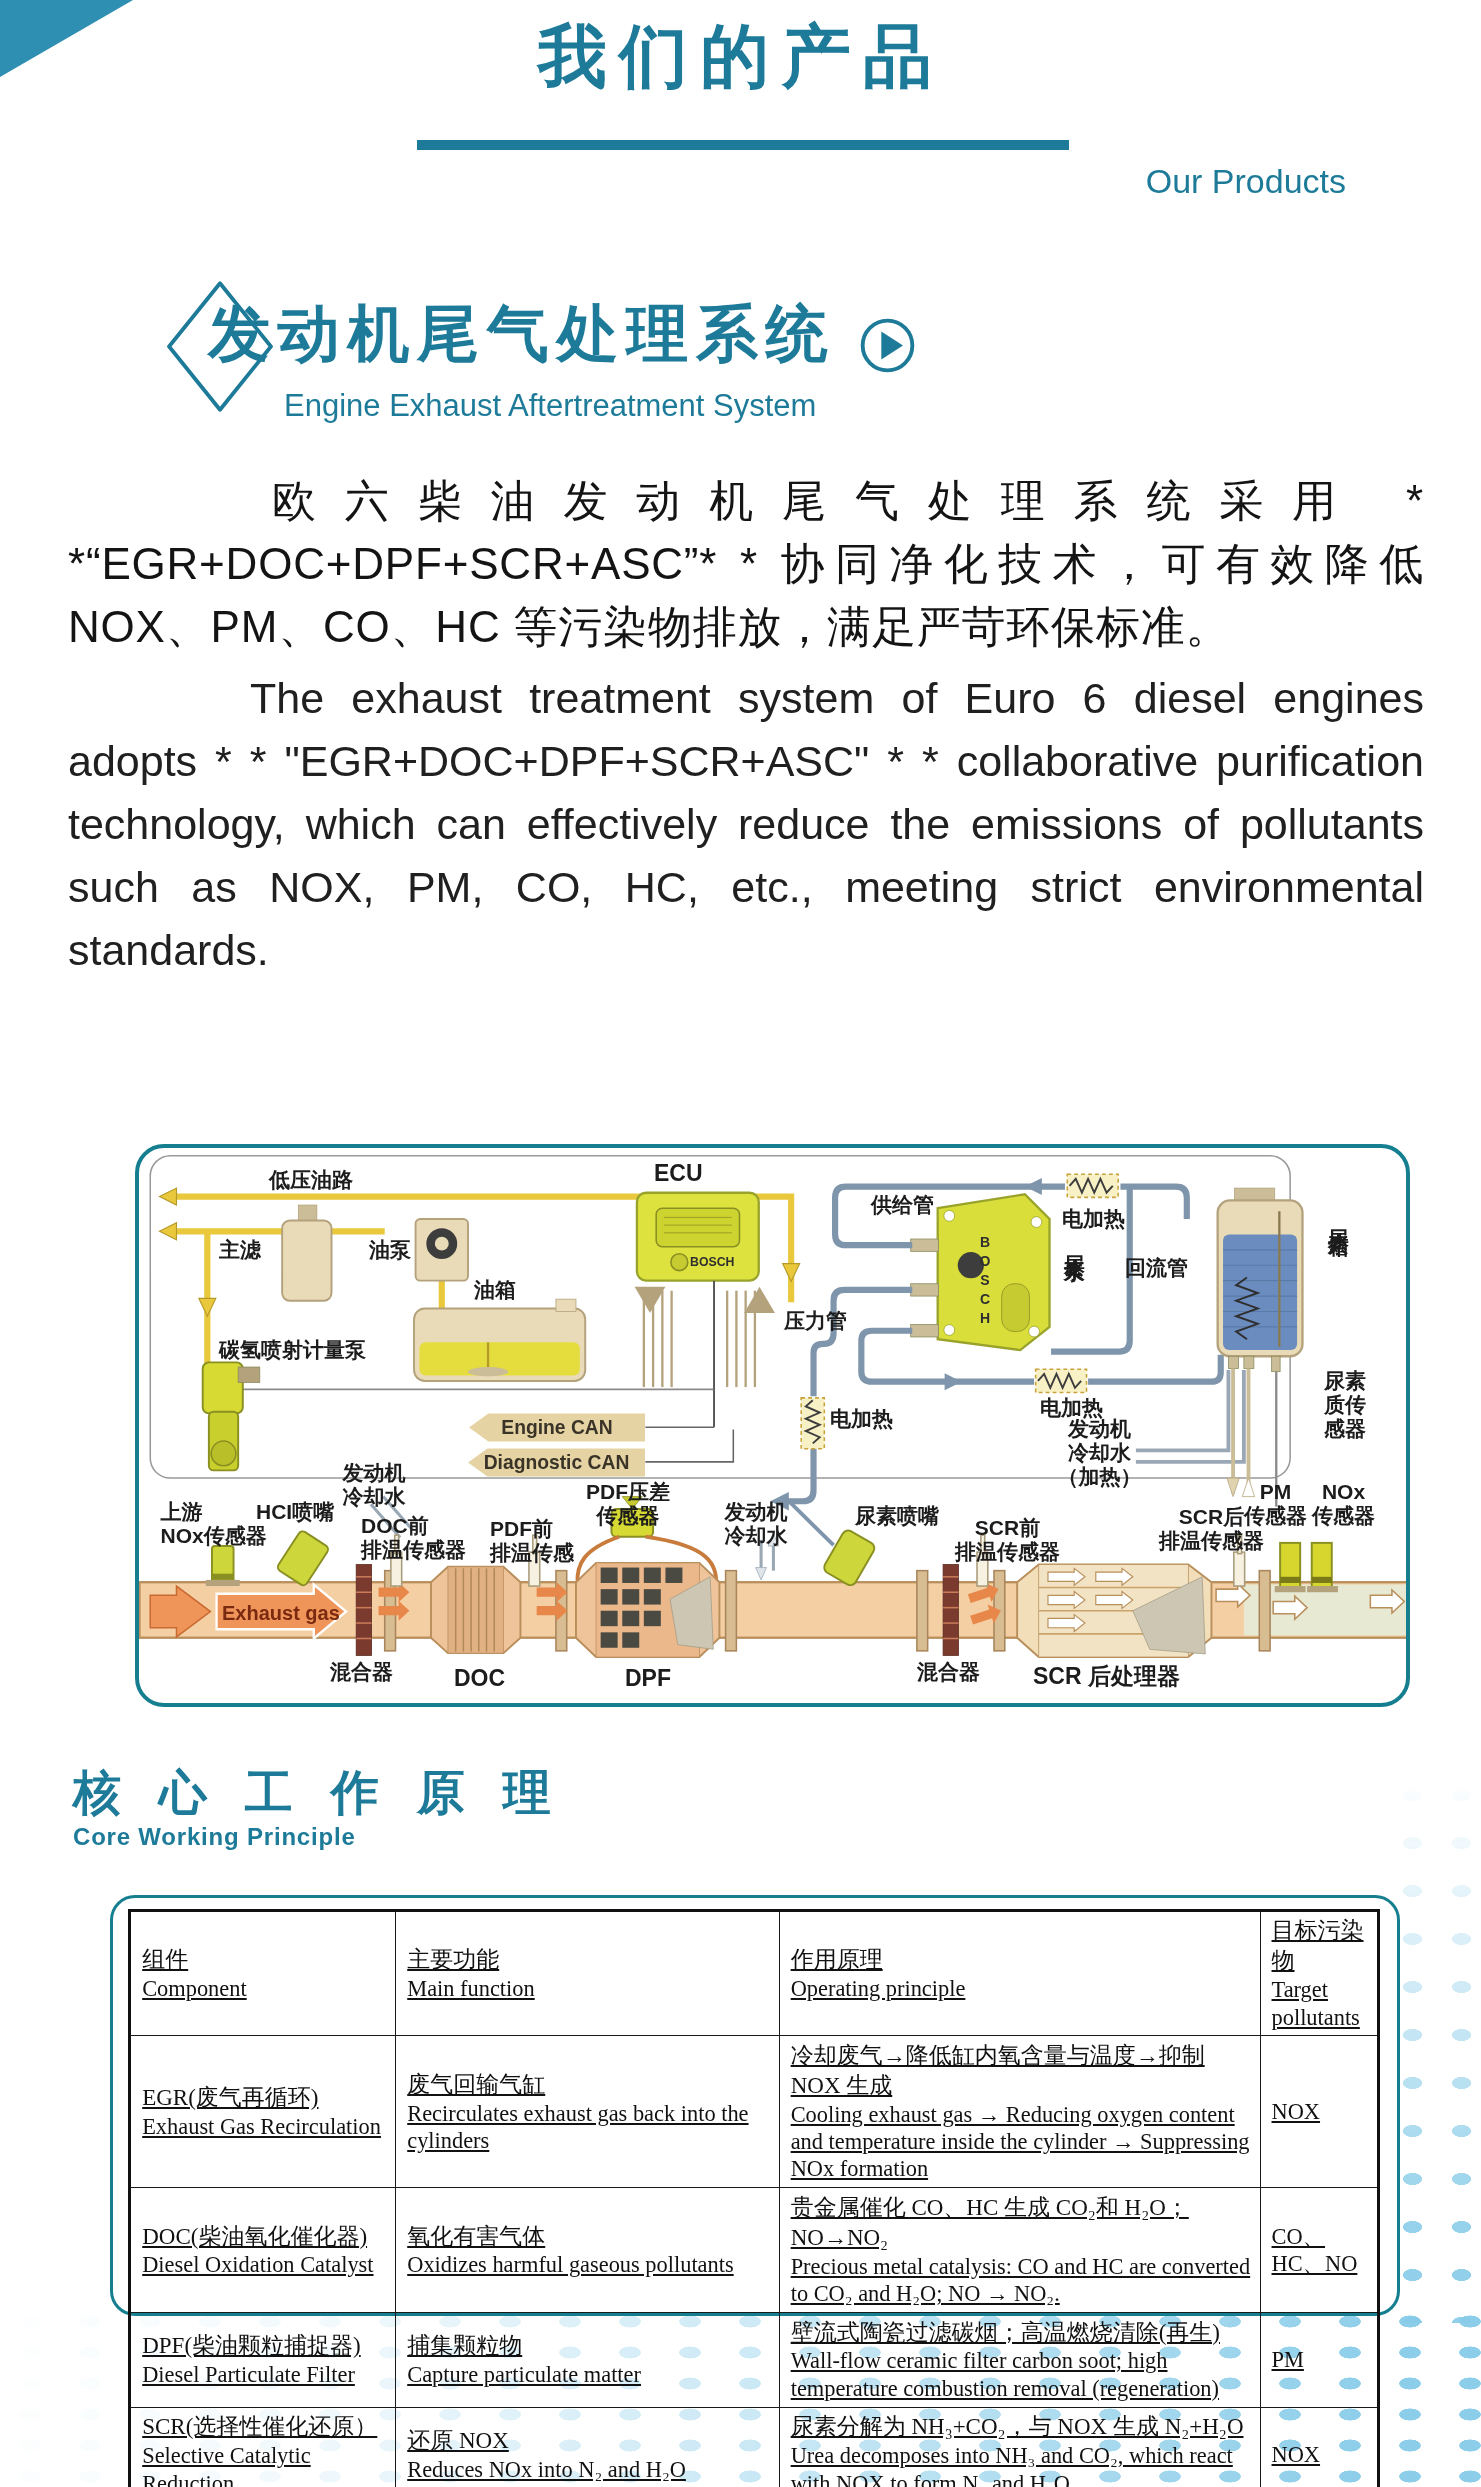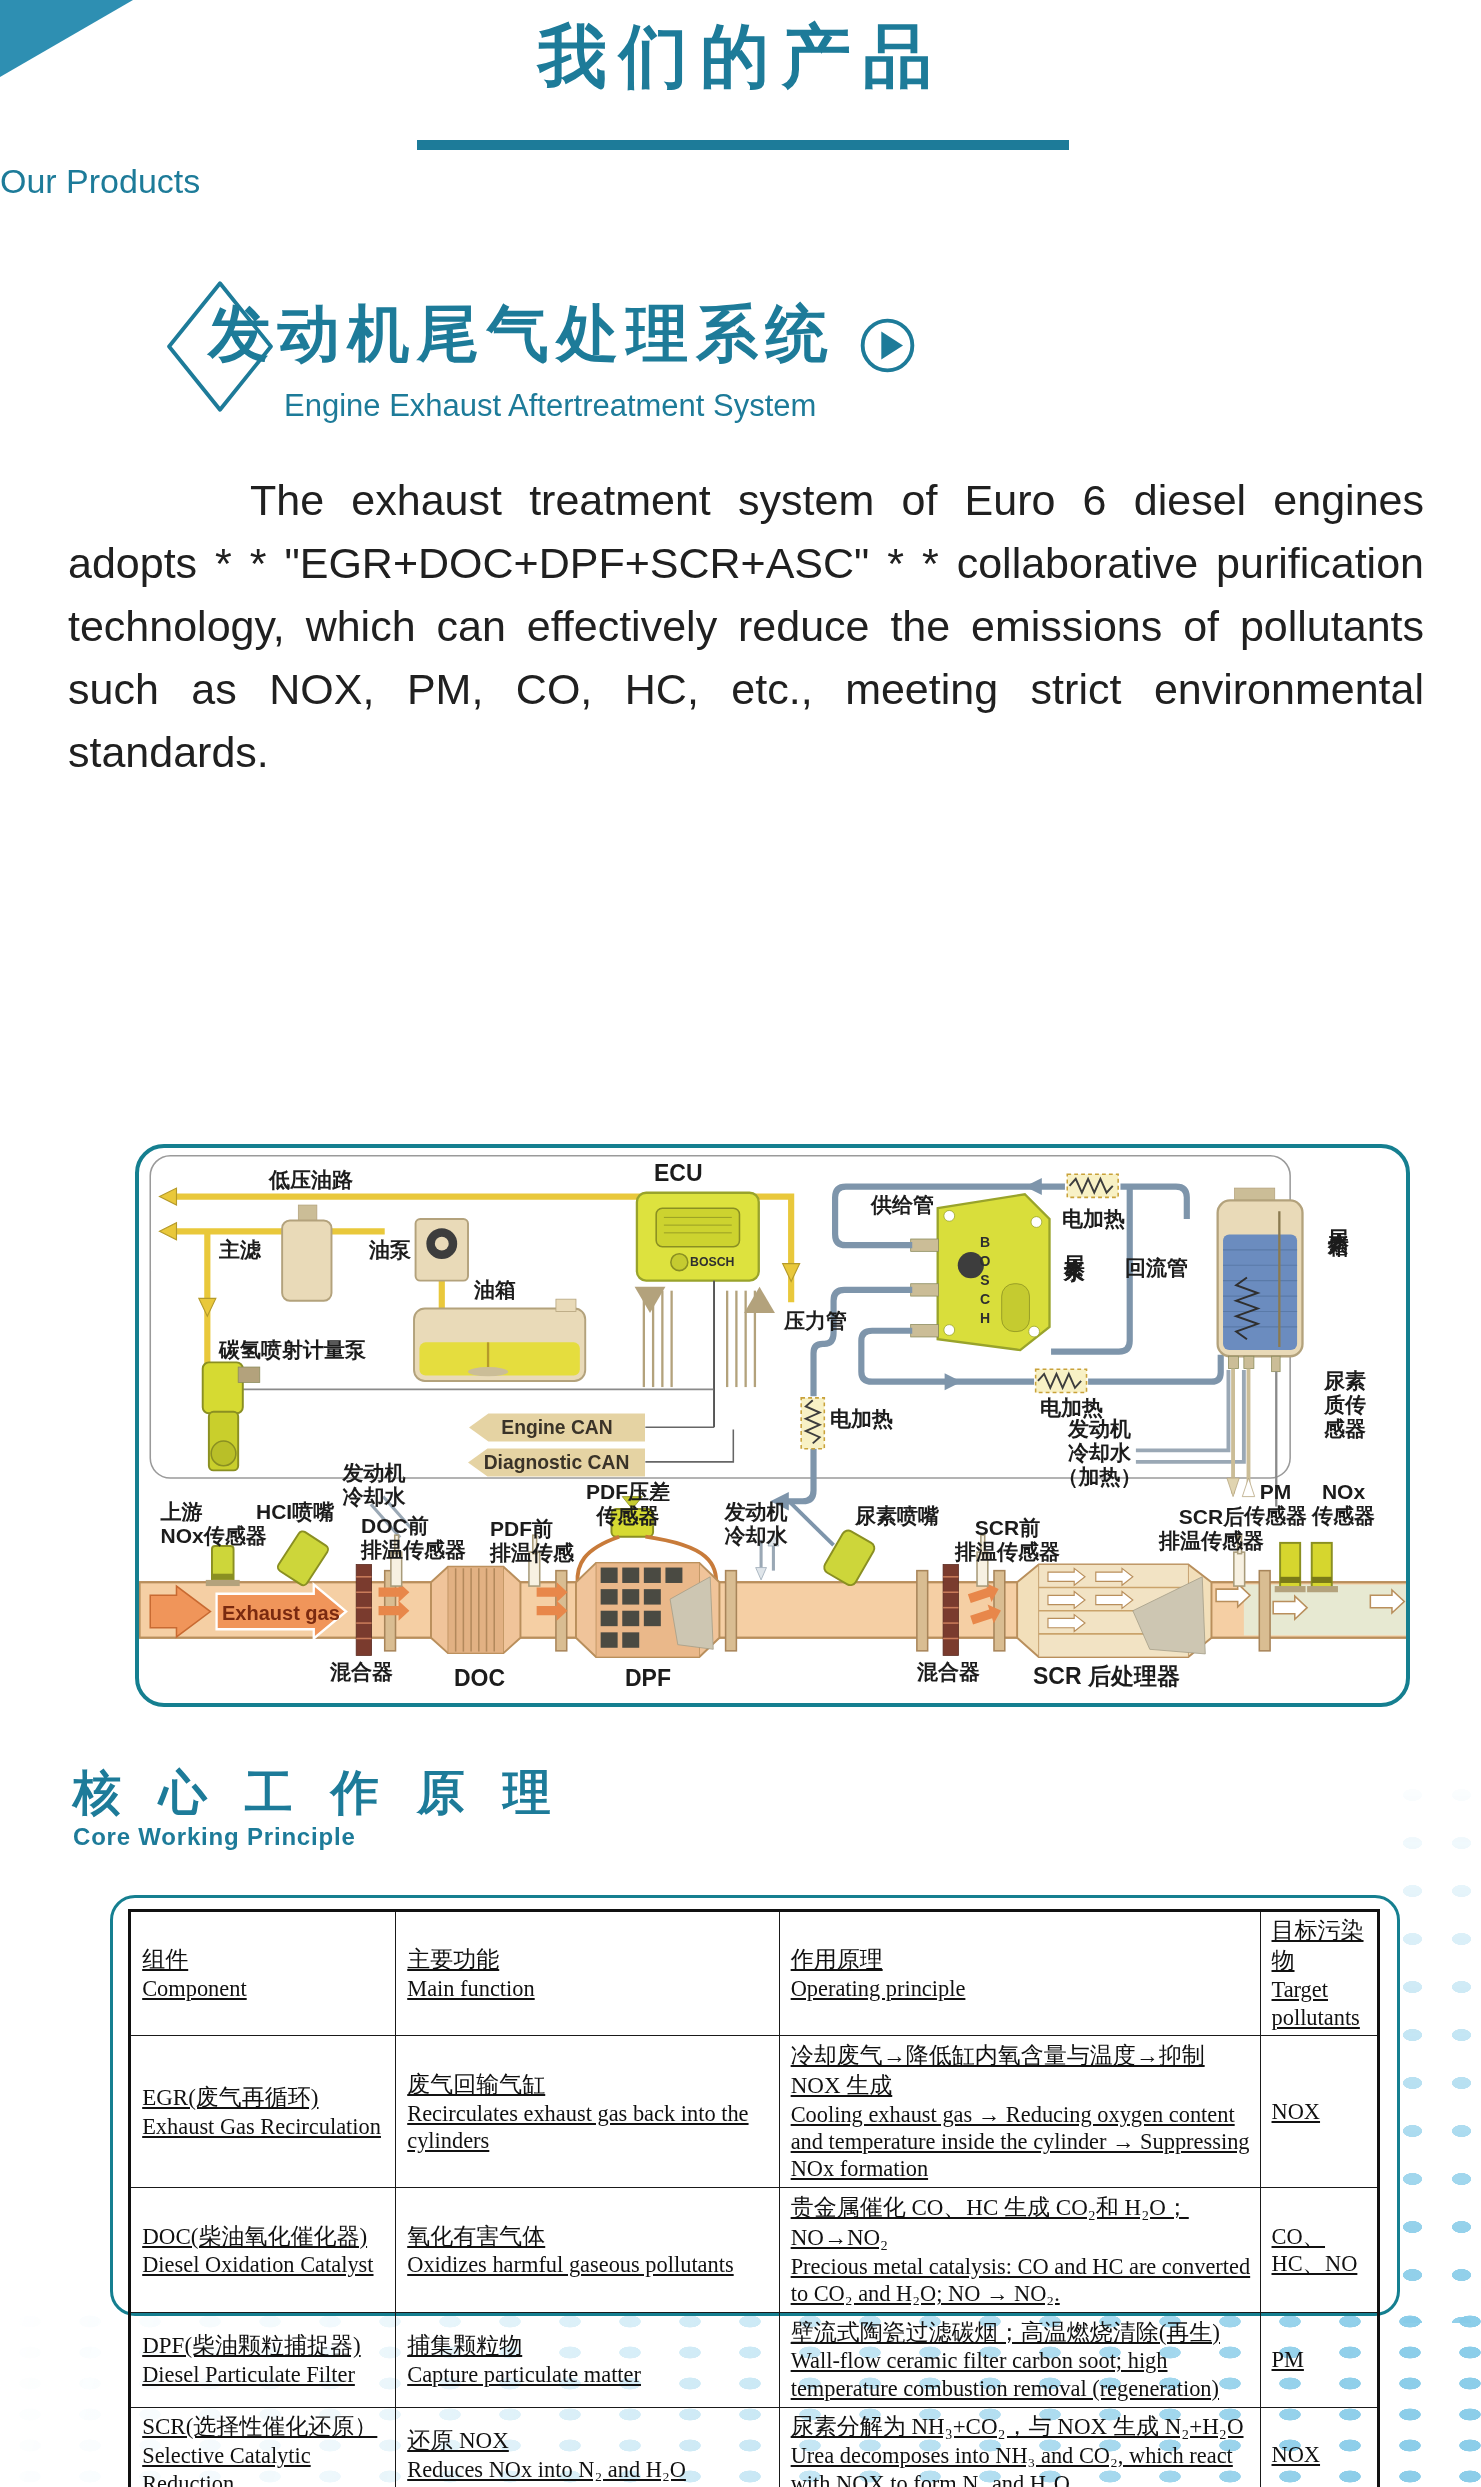--- a/index.html
+++ b/index.html
@@ -18,21 +18,21 @@
   .dots-right{position:absolute;left:1388px;top:1771px;width:94px;height:552px;z-index:0;
     background-image:radial-gradient(ellipse 16px 10px at center,rgba(134,203,232,.9) 58%,transparent 62%);
     background-size:49px 48px;
     -webkit-mask-image:linear-gradient(to bottom,transparent 0%,rgba(0,0,0,.3) 28%,#000 85%);
     mask-image:linear-gradient(to bottom,transparent 0%,rgba(0,0,0,.3) 28%,#000 85%);}
 
   
   .page-title{left:0;top:10.8px;width:1482px;text-align:center;font-size:69px;font-weight:bold;
     letter-spacing:12.3px;color:#1d7b99;z-index:1;font-family:Liberation Mono, monospace;}
   .title-bar{left:417px;top:140px;width:652px;height:10px;background:#1d7b99;z-index:1;}
-  .page-subtitle{left:0;top:162px;width:1346px;text-align:left;font-size:34px;color:#1d7b99;z-index:1;}
+  .page-subtitle{left:0;top:162px;width:1346px;text-align:right;font-size:34px;color:#1d7b99;z-index:1;}
 
   
   .sec-diamond{left:166px;top:280px;z-index:1;}
   .sec-title{left:208px;top:292px;font-size:62px;font-weight:bold;letter-spacing:7.7px;color:#1d7b99;z-index:2;}
   .sec-arrow{left:858px;top:316px;z-index:2;}
   .sec-subtitle{left:284px;top:388px;font-size:31px;color:#1d7b99;z-index:2;}
 
   
   .paras{left:68px;top:469px;width:1356px;z-index:1;}
   .para-zh{font-size:44px;line-height:63px;text-align:justify;text-indent:204px;color:#141414;margin:0 0 9.3px 0;letter-spacing:0.8px;}
@@ -92,20 +92,21 @@
   <div class="abs sec-title">发动机尾气处理系统</div>
   <div class="abs sec-arrow">
     <svg width="59" height="59" viewBox="0 0 76 76">
       <circle cx="38" cy="38" r="32" fill="none" stroke="#1d7b99" stroke-width="5"></circle>
       <polygon points="30,20 30,56 58,38" fill="#1d7b99"></polygon>
     </svg>
   </div>
   <div class="abs sec-subtitle">Engine Exhaust Aftertreatment System</div>
 
   <div class="abs paras">
+    <p class="para-zh">欧六柴油发动机尾气处理系统采用 * *“EGR+DOC+DPF+SCR+ASC”* * 协同净化技术，可有效降低 NOX、PM、CO、HC 等污染物排放，满足严苛环保标准。</p>
     <p class="para-en">The exhaust treatment system of Euro 6 diesel engines adopts * * "EGR+DOC+DPF+SCR+ASC" * * collaborative purification technology, which can effectively reduce the emissions of pollutants such as NOX, PM, CO, HC, etc., meeting strict environmental standards.</p>
   </div>
 
   <div class="abs diagram">
     <svg width="1275" height="563" viewBox="0 0 1652 730">
       <rect x="14" y="10" width="1478" height="418" rx="26" fill="none" stroke="#9a9a9a" stroke-width="2"></rect>
 
       <g stroke="#e9c83b" stroke-width="8" fill="none">
         <path d="M48 63 H845 V200"></path>
           <path d="M48 108 H318"></path>

